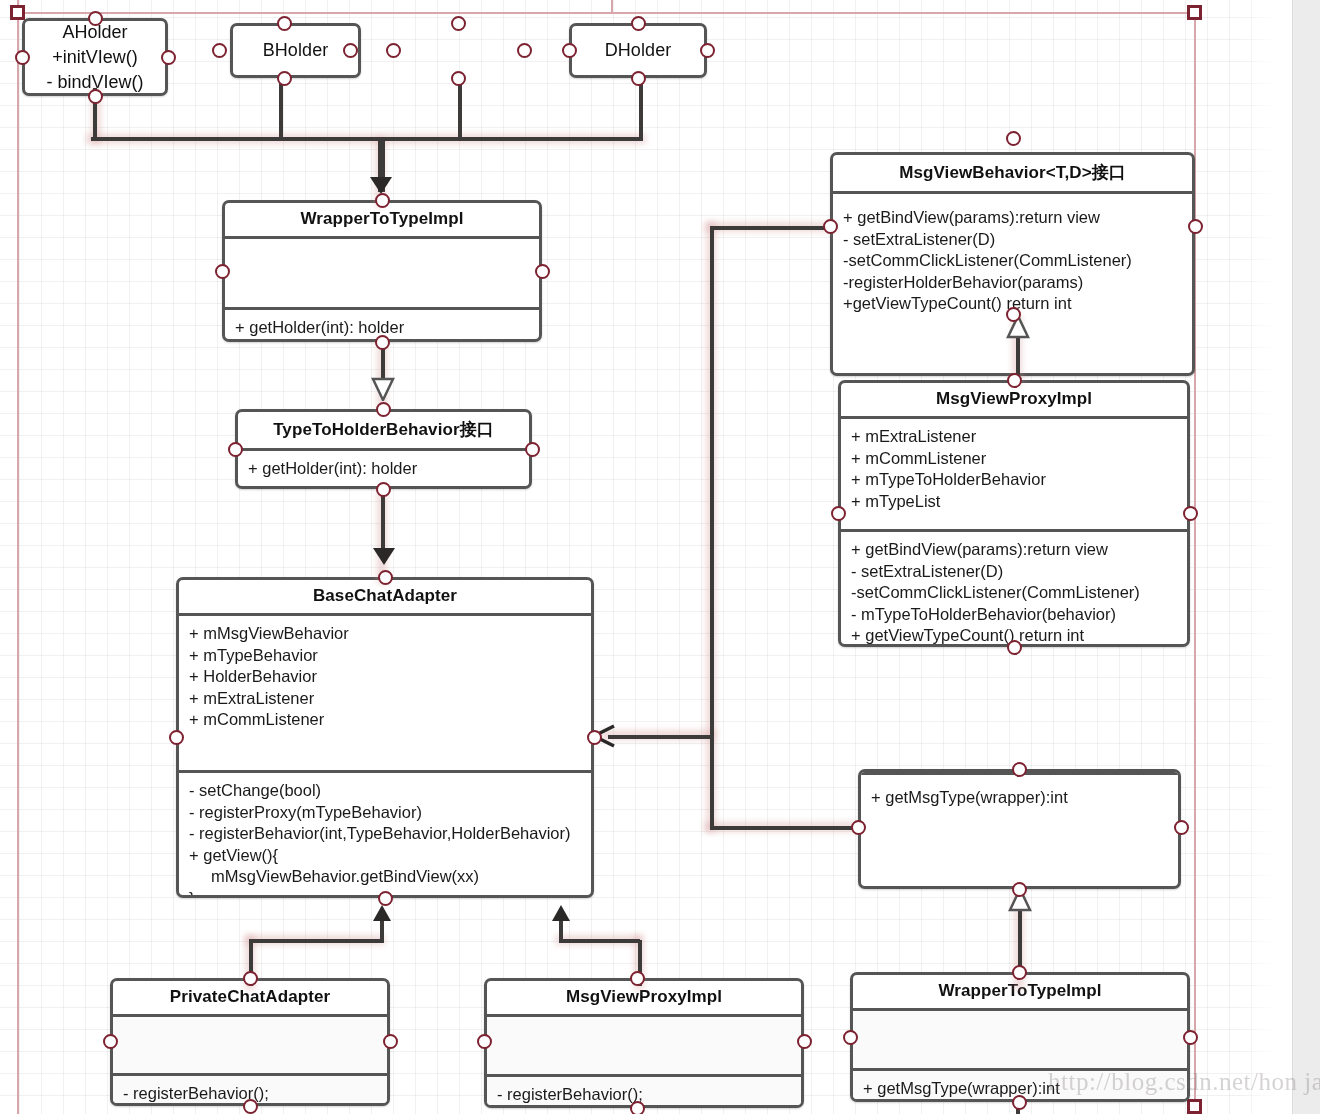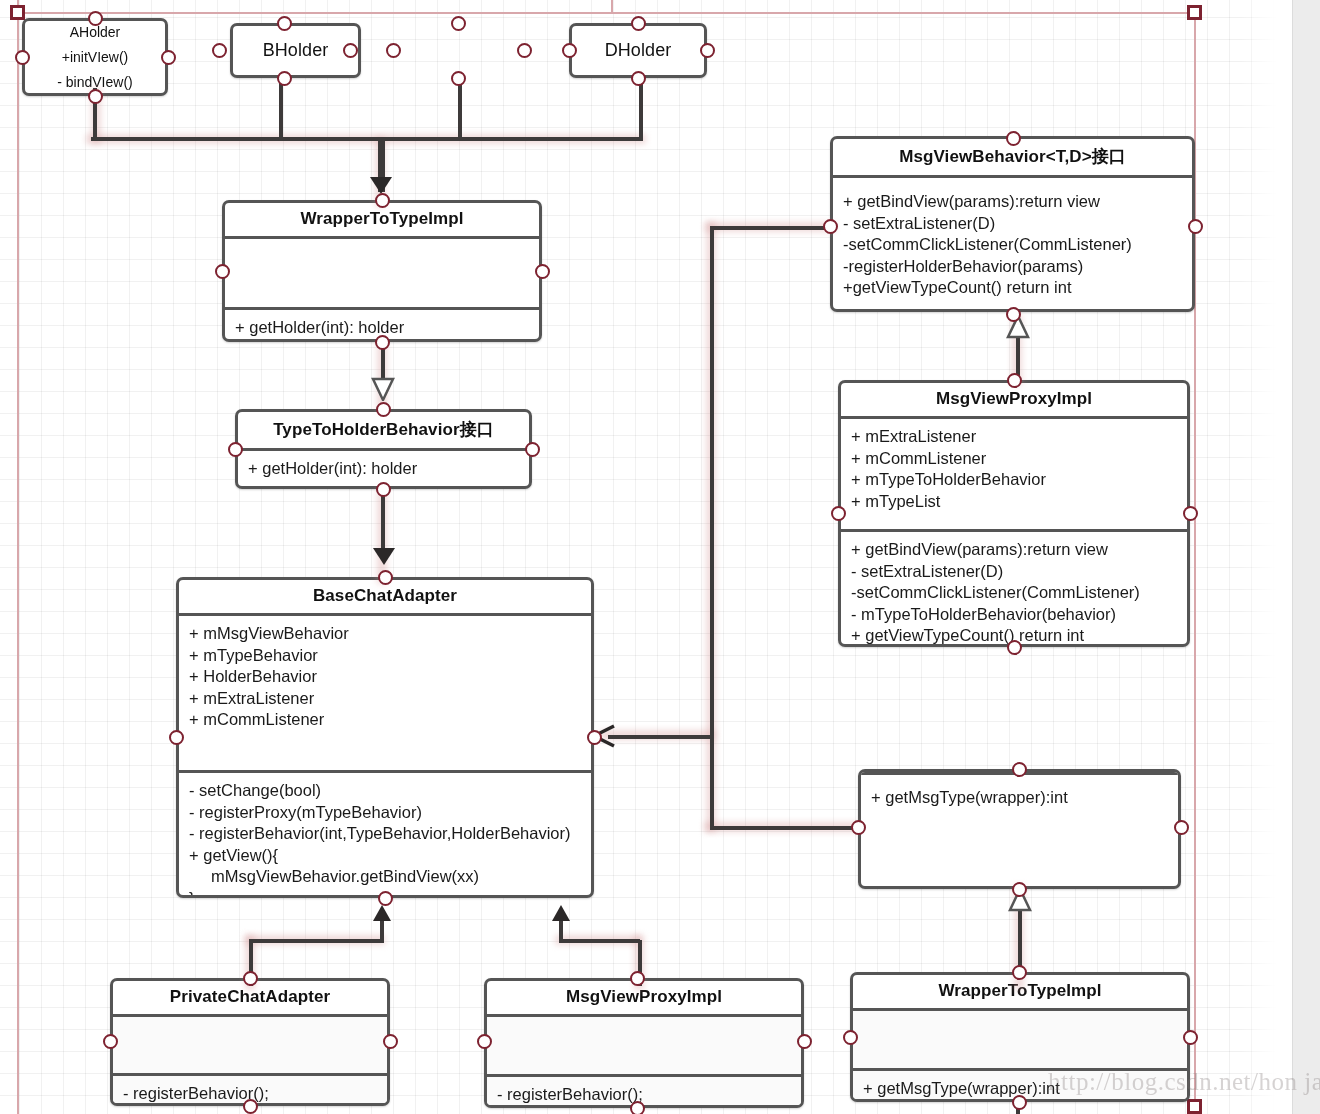--- a/index.html
+++ b/index.html
@@ -58,21 +58,21 @@
   .uml .sep{height:3px;background:#555555;}
   .uml .compartment{
     padding:7px 10px 6px 10px;
     font-size:16.5px;color:#1a1a1a;line-height:21.5px;
   }
   .uml .compartment.blank{min-height:22px;}
   .uml .row{white-space:nowrap;}
   .uml .row.indent{padding-left:22px;}
   .uml.plain{display:flex;align-items:center;justify-content:center;}
   .uml.plain .title{padding:0;font-weight:normal;font-size:18px;}
-  .uml.plain .multi{font-size:14px;line-height:25px;text-align:center;font-weight:normal;color:#111;}
+  .uml.plain .multi{font-size:18px;line-height:25px;text-align:center;font-weight:normal;color:#111;}
 
   
   .anchor{
     position:absolute;width:15px;height:15px;border-radius:50%;
     border:2.5px solid #7d2230;background:#ffffff;box-sizing:border-box;
     margin-left:-7.5px;margin-top:-7.5px;
     z-index:40;
   }
 
   
@@ -258,21 +258,21 @@
       <div class="row">+ getView(){</div>
       <div class="row indent">mMsgViewBehavior.getBindView(xx)</div>
       <div class="row">}</div>
     </div>
   </div>
   <div class="anchor" style="left:385px;top:577px;"></div>
   <div class="anchor" style="left:176px;top:737px;"></div>
   <div class="anchor" style="left:594px;top:737px;"></div>
   <div class="anchor" style="left:385px;top:898px;"></div>
 
-  <div class="uml" style="left:830px;top:136px;width:365px;height:176px;">
+  <div class="uml" style="left:830px;top:152px;width:365px;height:224px;">
     <div class="title">MsgViewBehavior&lt;T,D&gt;接口</div>
     <div class="sep"></div>
     <div class="compartment" style="padding-top:13px;">
       <div class="row">+ getBindView(params):return view</div>
       <div class="row">- setExtraListener(D)</div>
       <div class="row">-setCommClickListener(CommListener)</div>
       <div class="row">-registerHolderBehavior(params)</div>
       <div class="row">+getViewTypeCount() return int</div>
     </div>
   </div>

